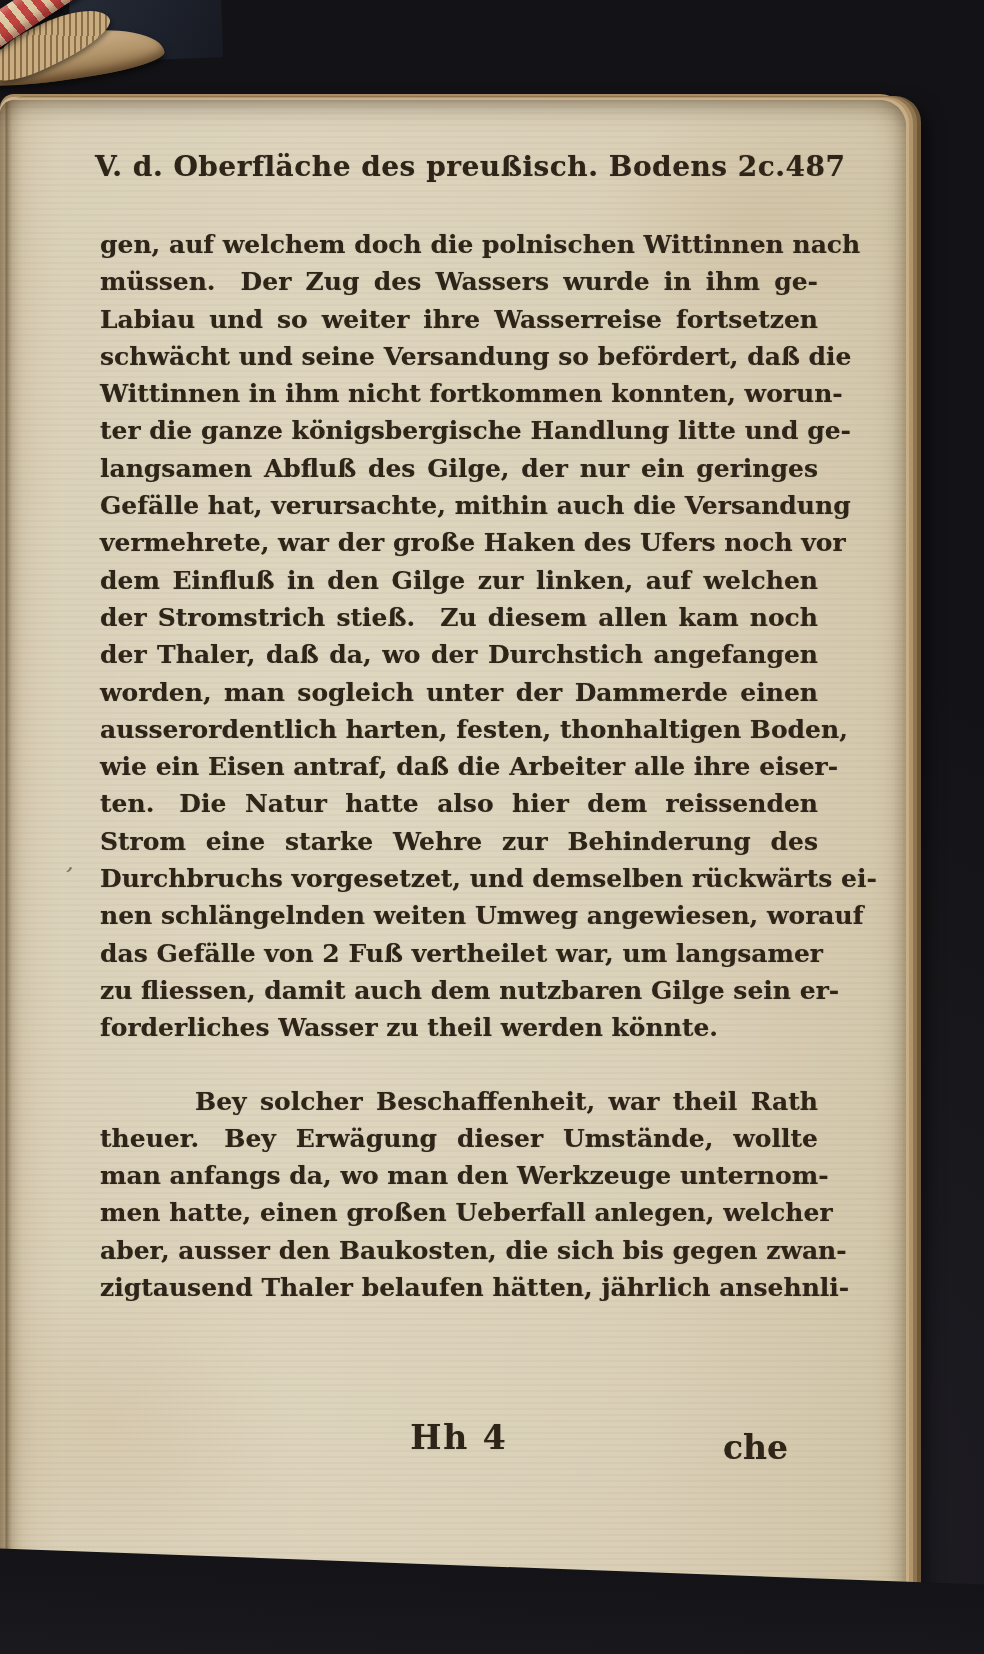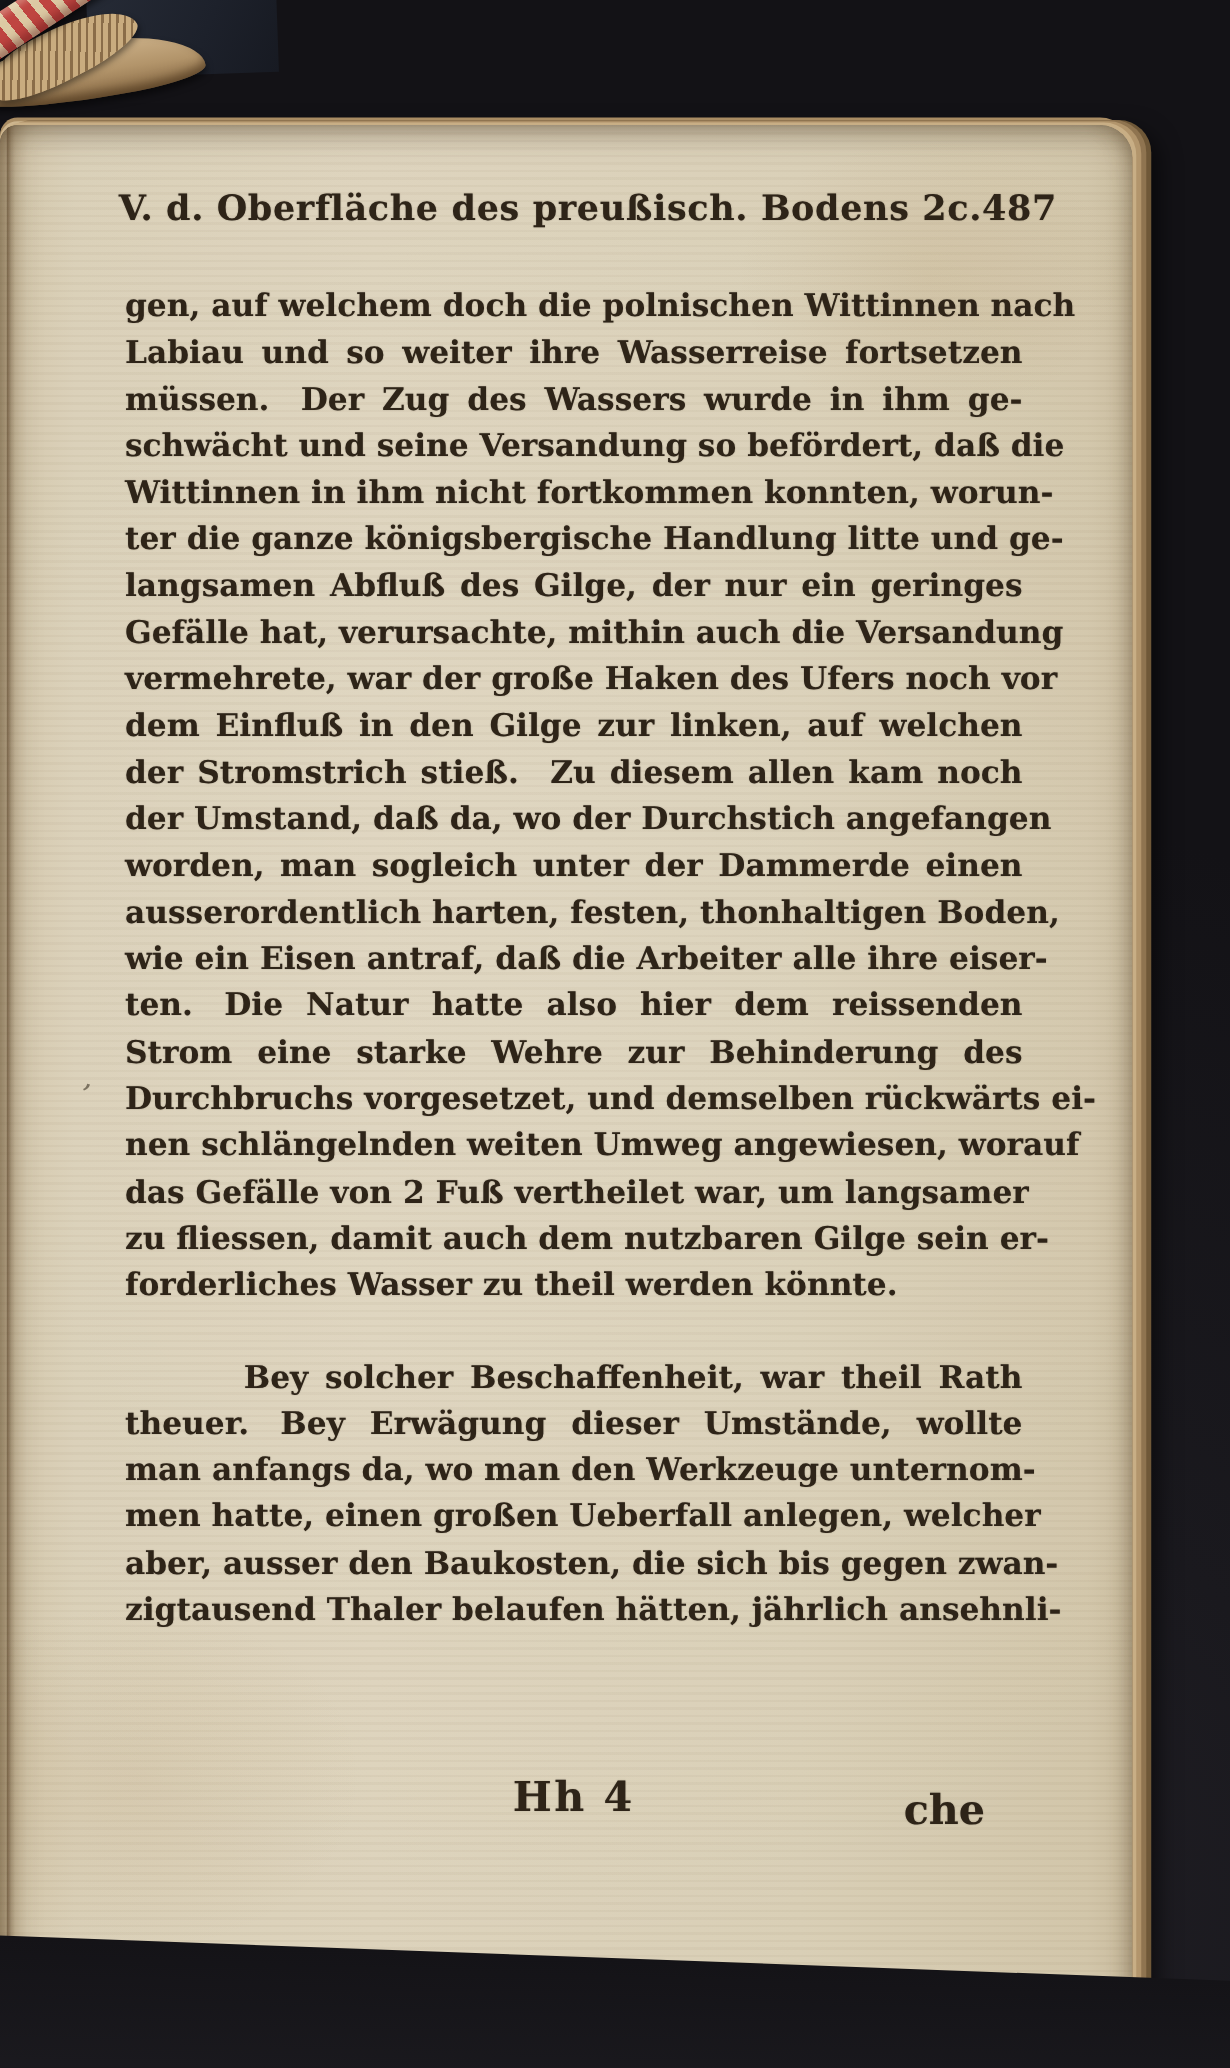--- a/index.html
+++ b/index.html
@@ -114,31 +114,31 @@
 
 <div class="book-page">
   <div class="running-header">
     <span>V. d. Oberfläche des preußisch. Bodens 2c.</span>
     <span>487</span>
   </div>
 
   <div class="text-block">
       <div class="paragraph">
         <div class="line">gen, auf welchem doch die polnischen Wittinnen nach</div>
+        <div class="line">müssen. Der Zug des Wassers wurde in ihm ge-</div>
         <div class="line">Labiau und so weiter ihre Wasserreise fortsetzen</div>
-        <div class="line">müssen. Der Zug des Wassers wurde in ihm ge-</div>
         <div class="line">schwächt und seine Versandung so befördert, daß die</div>
         <div class="line">Wittinnen in ihm nicht fortkommen konnten, worun-</div>
         <div class="line">ter die ganze königsbergische Handlung litte und ge-</div>
         <div class="line">langsamen Abfluß des Gilge, der nur ein geringes</div>
         <div class="line">Gefälle hat, verursachte, mithin auch die Versandung</div>
         <div class="line">vermehrete, war der große Haken des Ufers noch vor</div>
         <div class="line">dem Einfluß in den Gilge zur linken, auf welchen</div>
         <div class="line">der Stromstrich stieß. Zu diesem allen kam noch</div>
-        <div class="line">der Umstand, daß da, wo der Durchstich angefangen</div>
+        <div class="line">der Thaler, daß da, wo der Durchstich angefangen</div>
         <div class="line">worden, man sogleich unter der Dammerde einen</div>
         <div class="line">ausserordentlich harten, festen, thonhaltigen Boden,</div>
         <div class="line">wie ein Eisen antraf, daß die Arbeiter alle ihre eiser-</div>
         <div class="line">ten. Die Natur hatte also hier dem reissenden</div>
         <div class="line">Strom eine starke Wehre zur Behinderung des</div>
         <div class="line">Durchbruchs vorgesetzet, und demselben rückwärts ei-</div>
         <div class="line">nen schlängelnden weiten Umweg angewiesen, worauf</div>
         <div class="line">das Gefälle von 2 Fuß vertheilet war, um langsamer</div>
         <div class="line">zu fliessen, damit auch dem nutzbaren Gilge sein er-</div>
         <div class="line ragged">forderliches Wasser zu theil werden könnte.</div>

